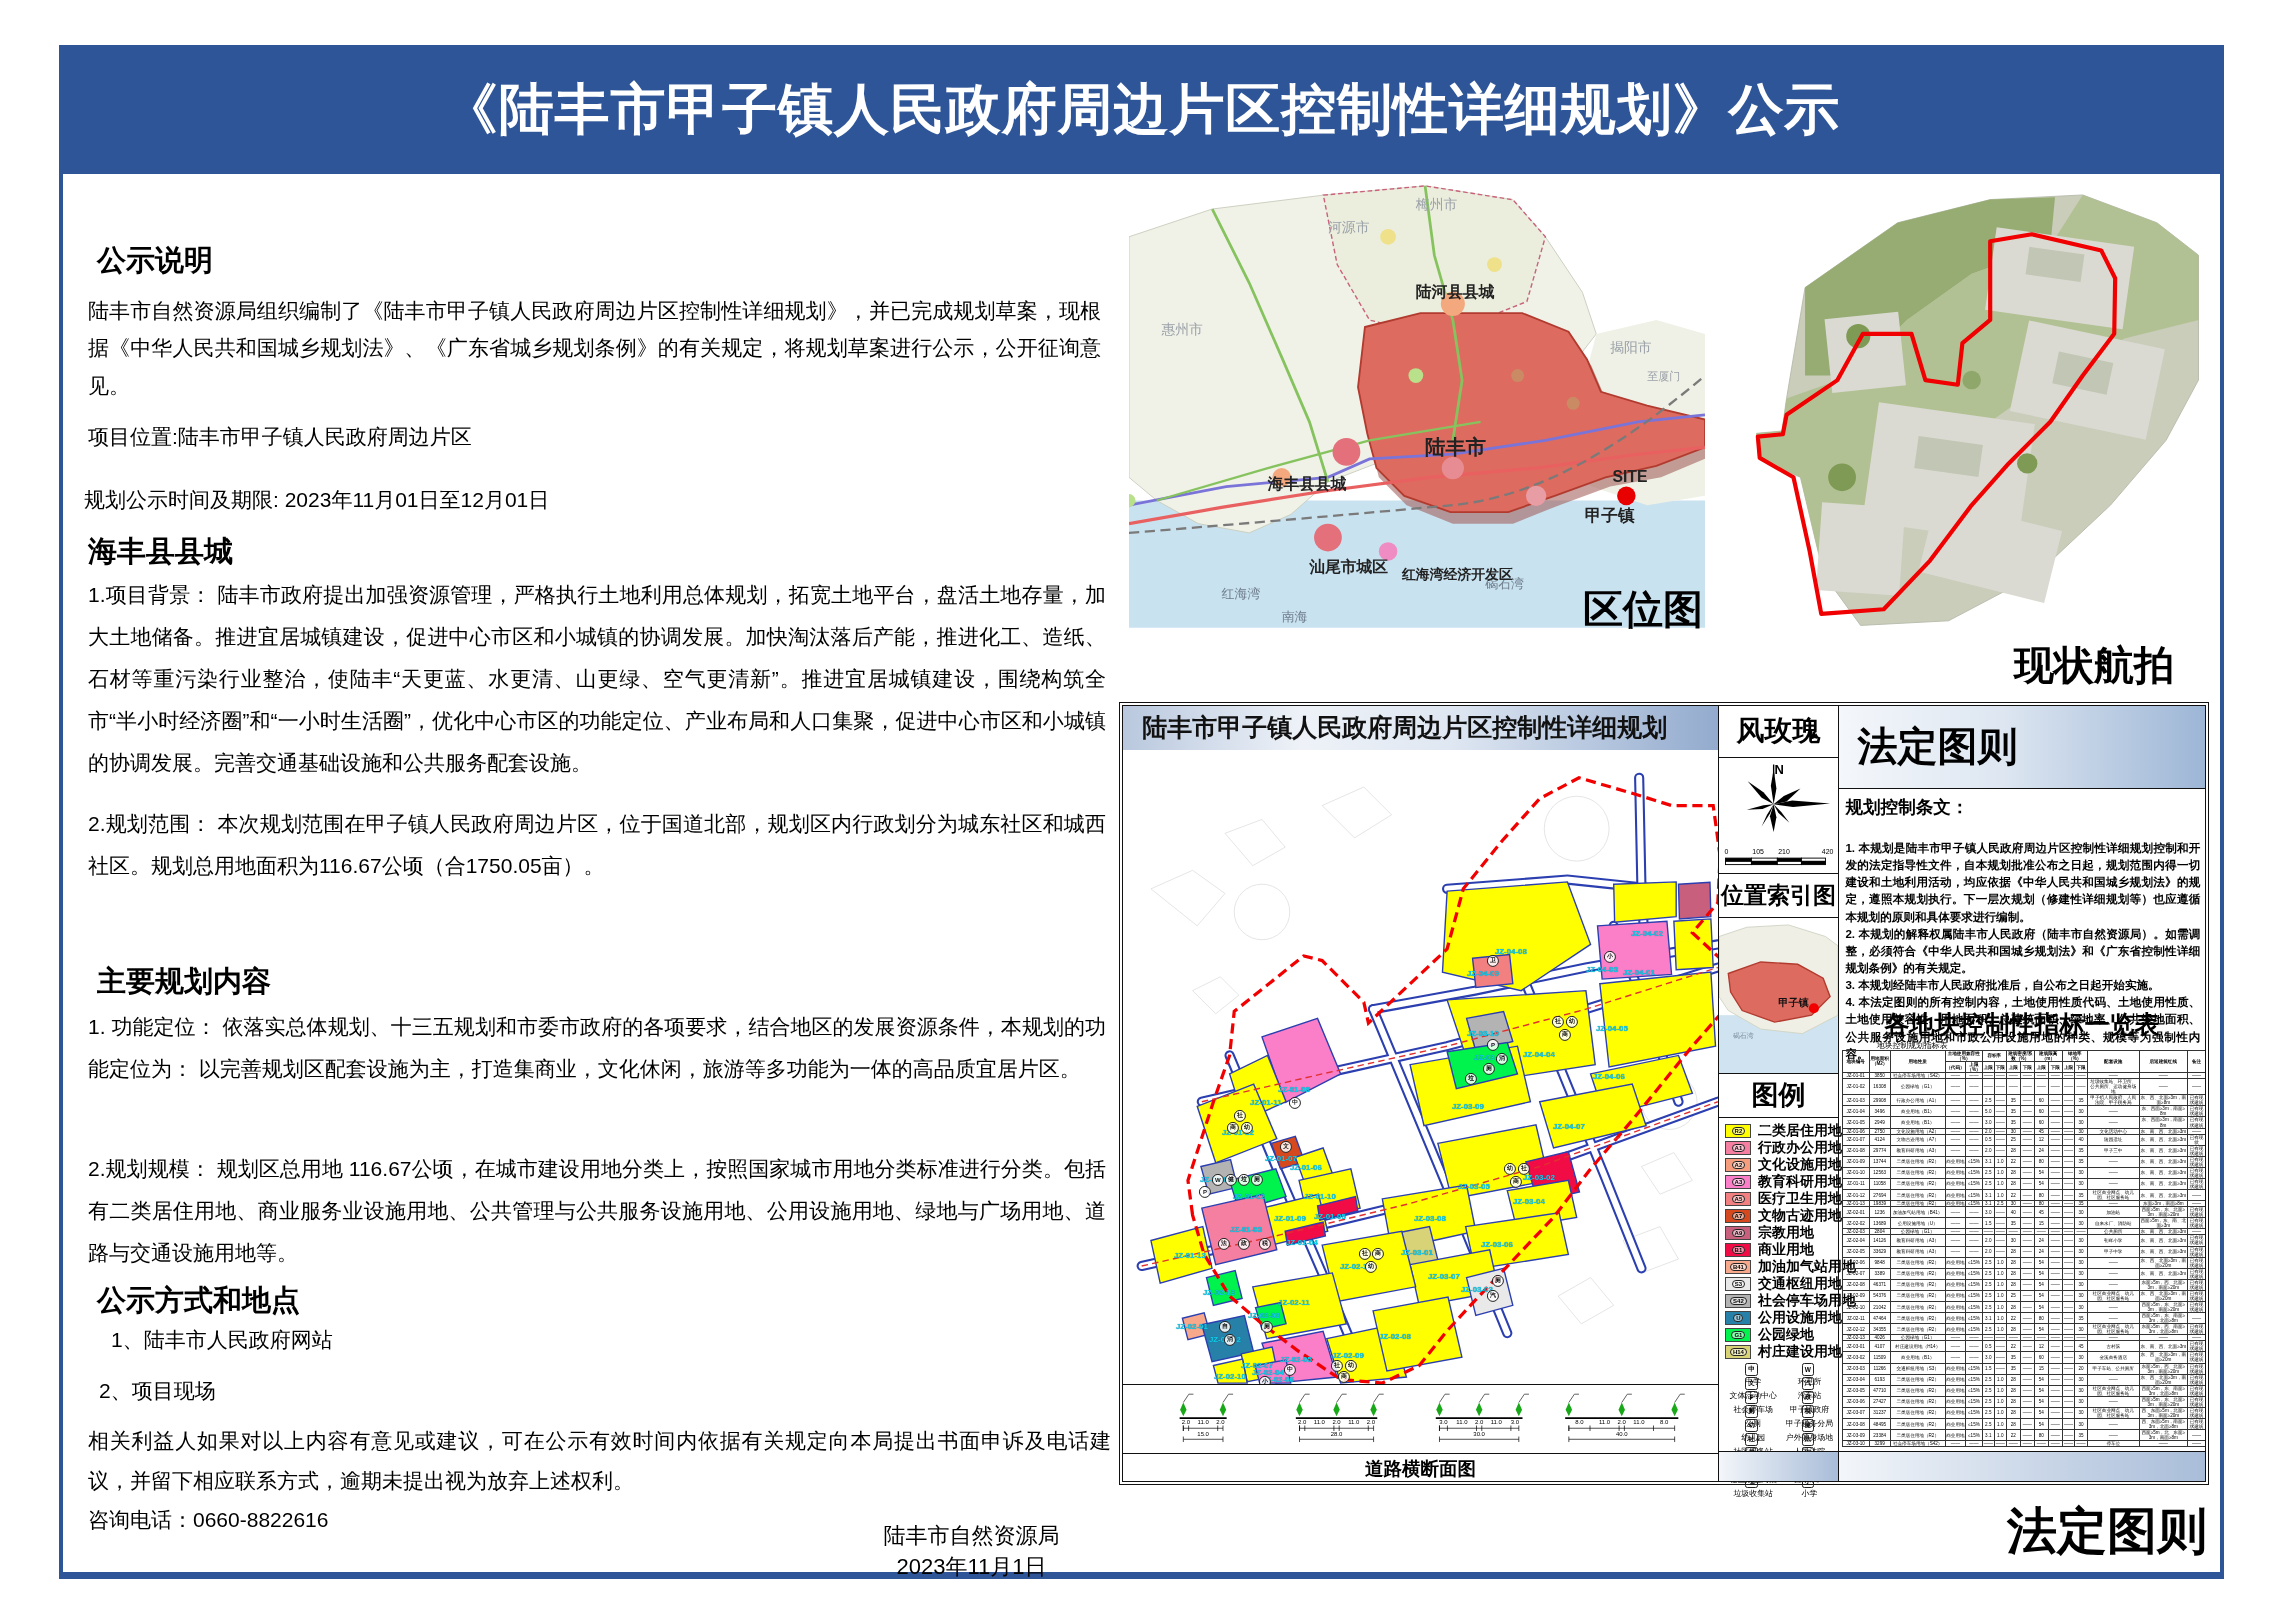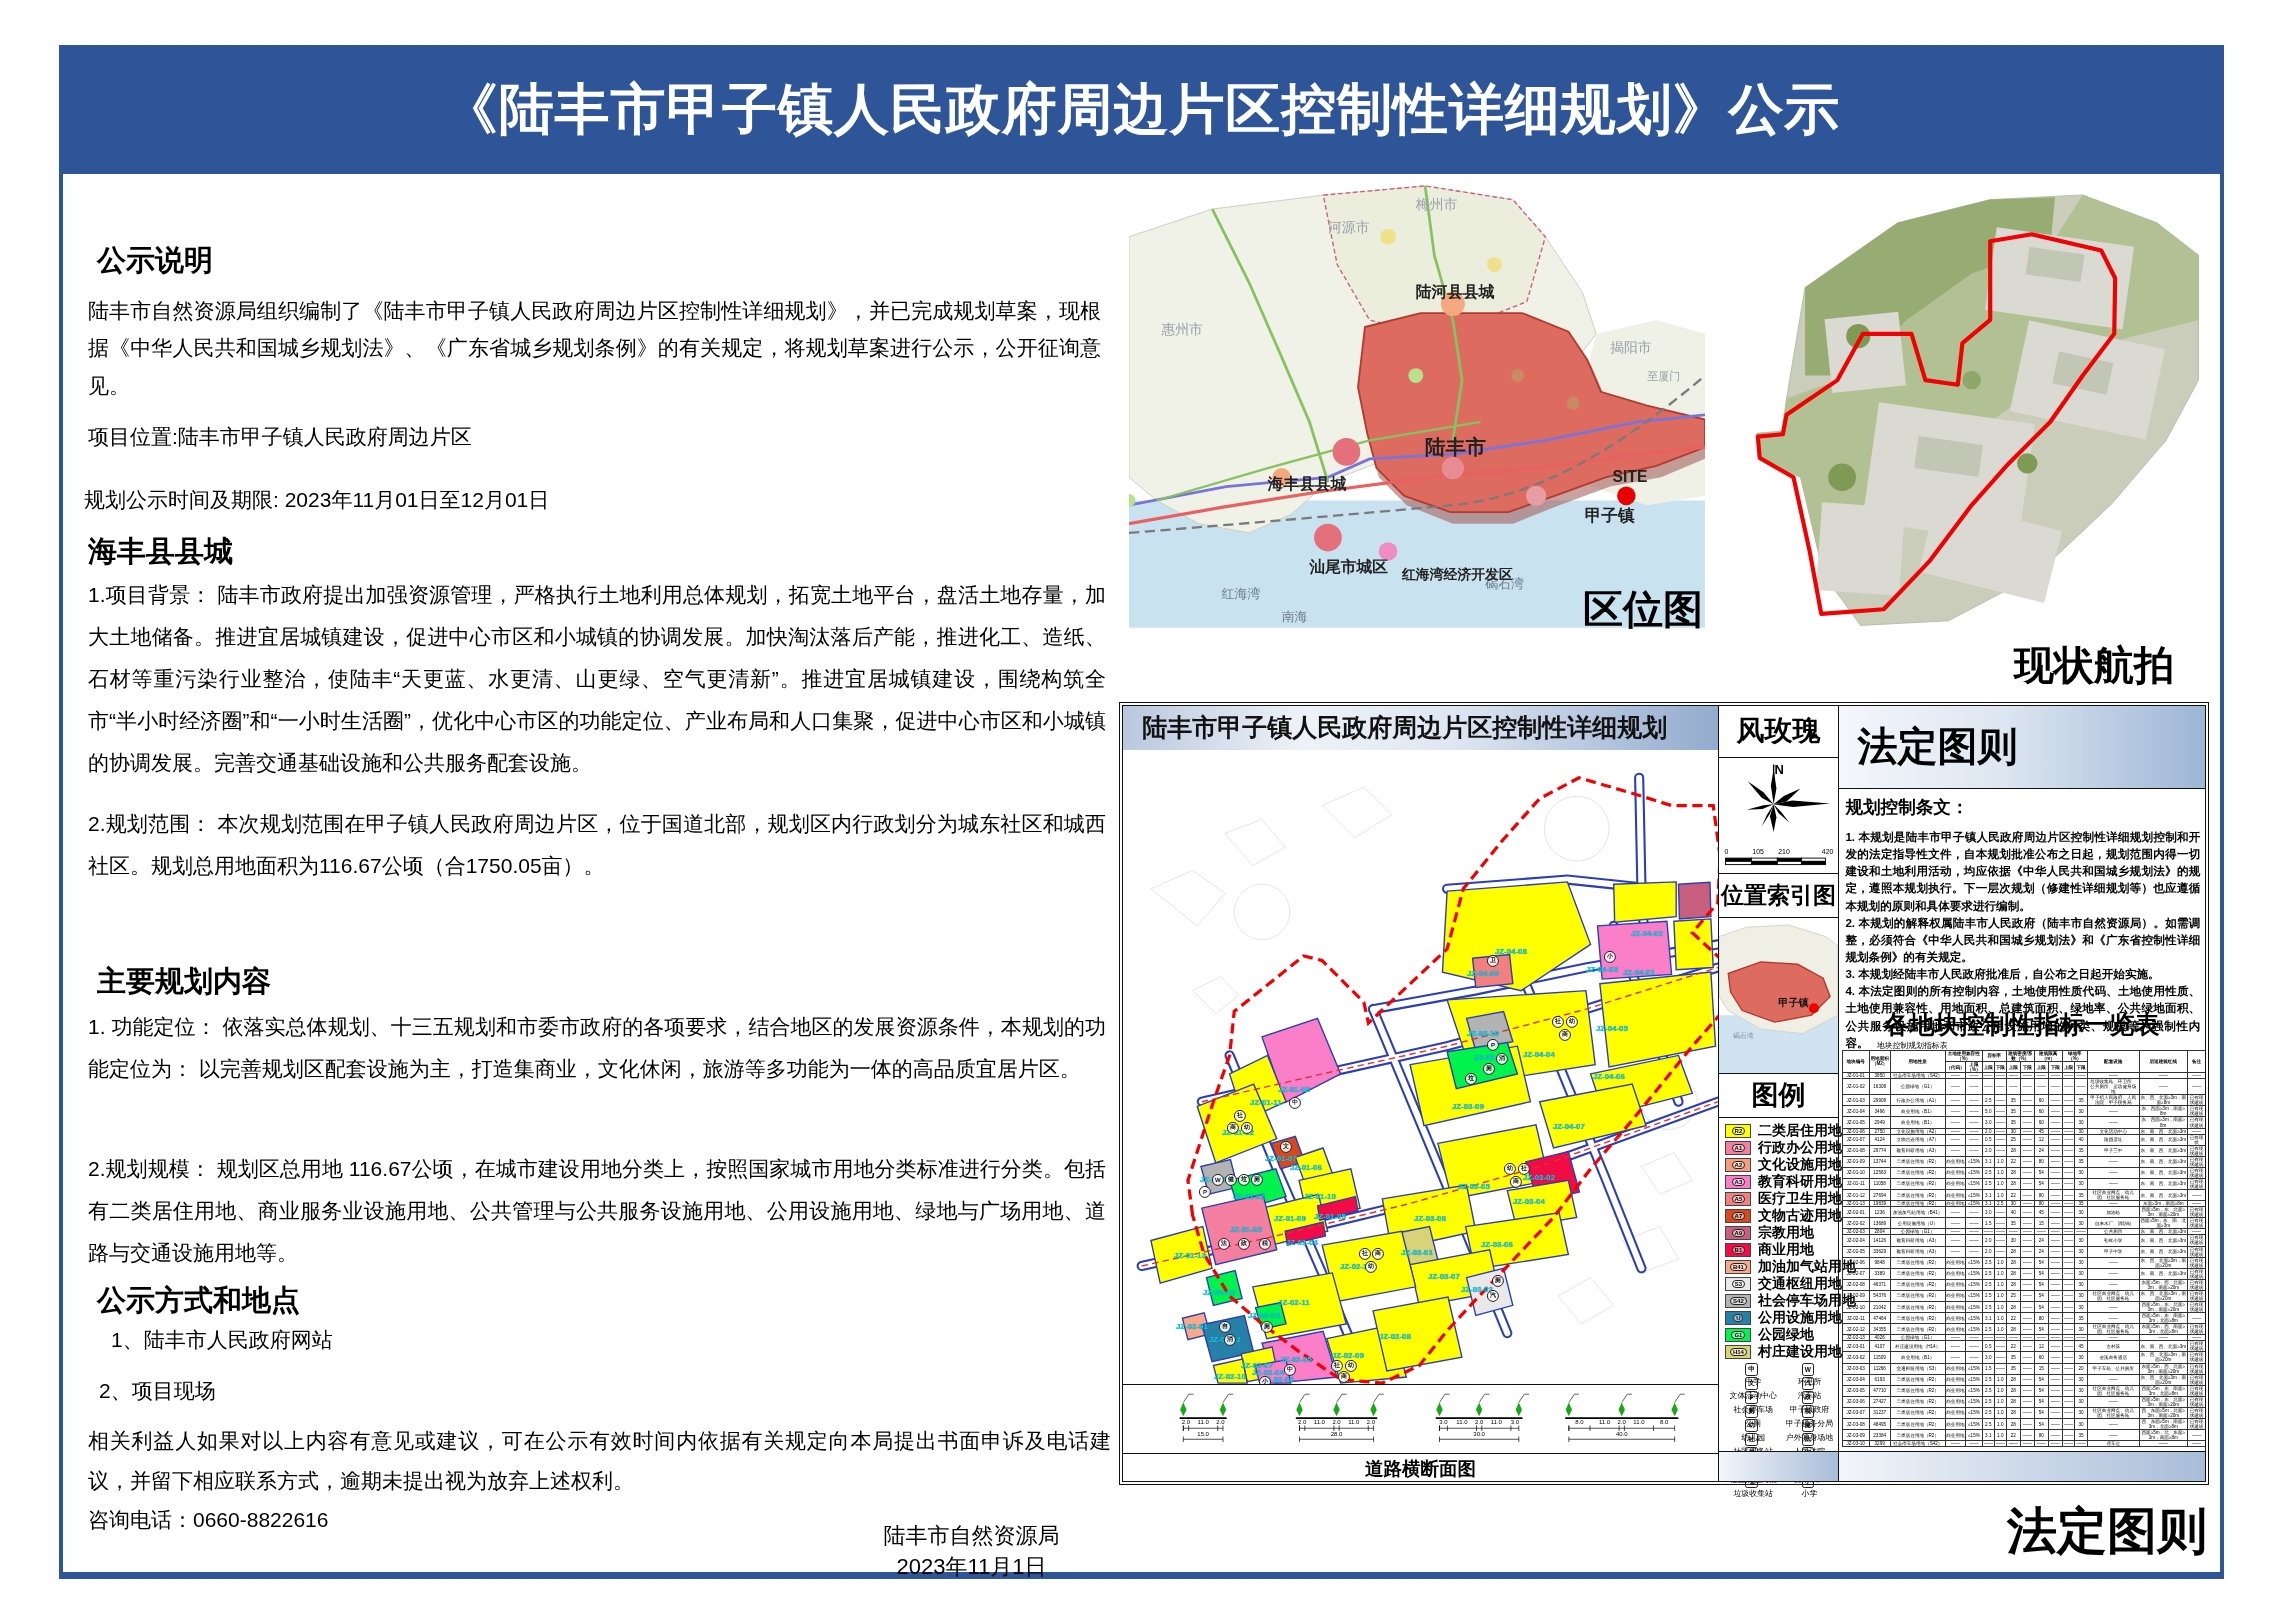--- a/index.html
+++ b/index.html
@@ -51,21 +51,21 @@
     display:flex;align-items:center;justify-content:center;flex:none;}
   .fc-label{font-size:7.9px;margin-left:3.2px;white-space:nowrap;}
   .col-footer{position:absolute;left:0;bottom:0;width:100%;height:29px;
     background:linear-gradient(90deg,#f3f6fa 0%,#a9bdd9 100%);border-top:0.9px solid #111;}
   
   #panel-right-col{left:716px;top:0;right:0;height:100%;}
   #statutory-header{left:0;top:0;width:100%;height:82px;border-bottom:1.4px solid #111;
     background:linear-gradient(90deg,#f4f7fb 0%,#dde6f1 45%,#9db6d6 100%);display:flex;align-items:center;}
   #statutory-header span{font-size:40px;font-weight:bold;padding-left:18.5px;}
   #provisions{left:6.5px;top:89px;width:355px;}
-  #provisions .pv-head{font-size:17.6px;font-weight:bold;margin-bottom:9px;}
+  #provisions .pv-head{font-size:17.6px;font-weight:bold;margin-bottom:20px;}
   #provisions .pv{font-size:11.6px;font-weight:600;line-height:1.48;text-align:justify;}
   #idx-table-title{left:0;top:302px;width:100%;text-align:center;font-size:25px;font-weight:bold;}
   #idx-table-sub{left:0;top:334px;width:40%;text-align:center;font-size:7.9px;}
   #idx-table-wrap{left:2.8px;top:344px;width:363px;height:397px;overflow:hidden;}
   table.ctl{border-collapse:collapse;width:100%;table-layout:fixed;}
   table.ctl th,table.ctl td{border:0.5px solid #333;font-size:4.6px;line-height:1.1;padding:0 0.5px;
     text-align:center;overflow:hidden;font-weight:normal;color:#000;word-break:break-all;}
   table.ctl th{font-weight:bold;}
   
   #statutory-big{left:1985px;top:1498px;width:222px;text-align:right;font-size:50px;font-weight:bold;}

